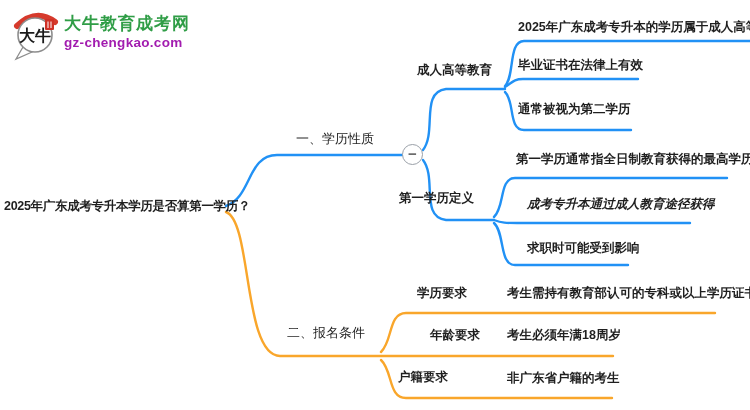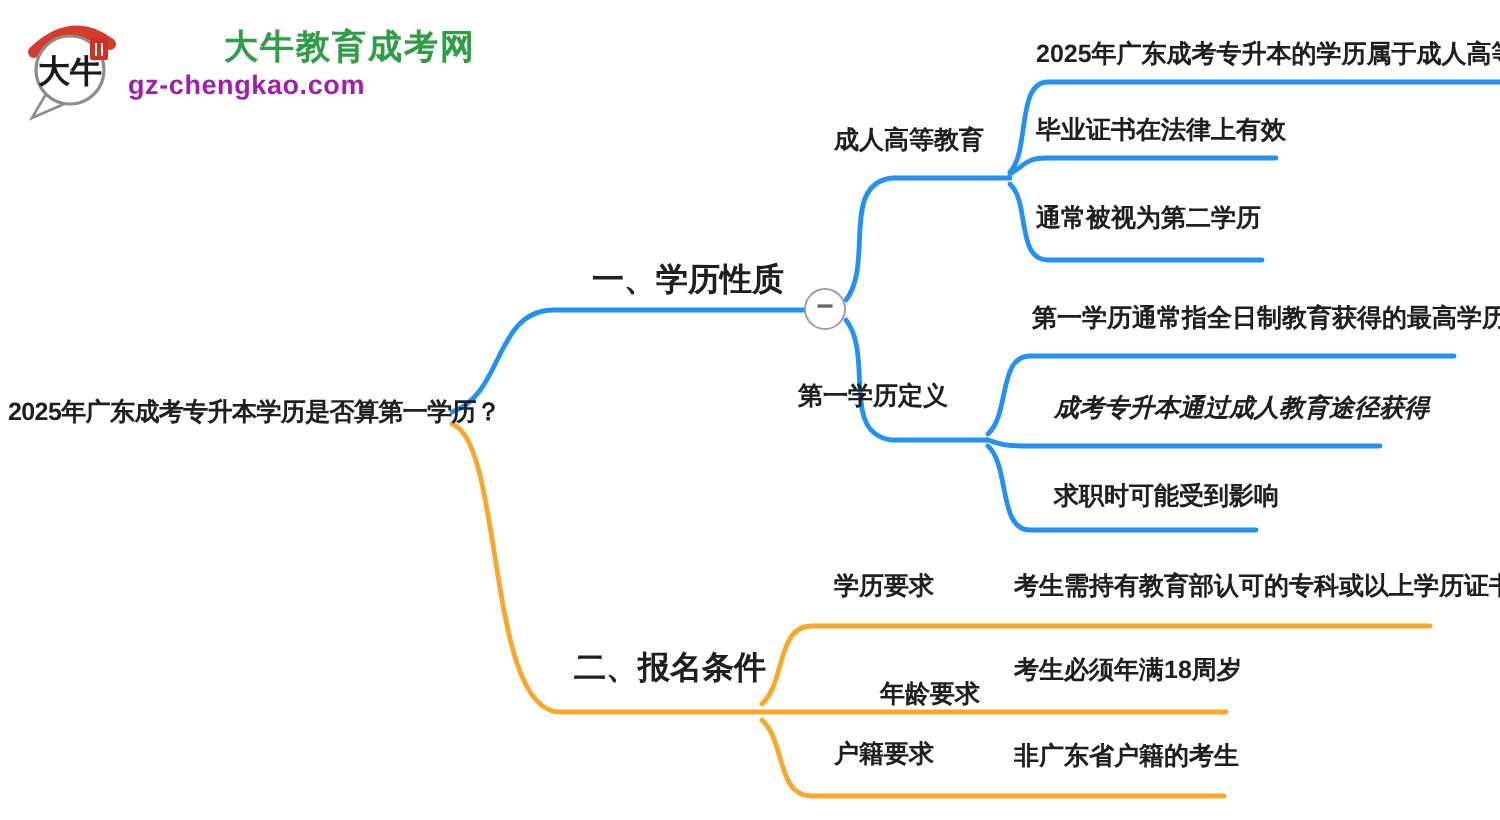--- a/index.html
+++ b/index.html
@@ -7,25 +7,25 @@
     width:750px;height:410px;position:relative;overflow:hidden;
     background:#ffffff;
     font-family:"Liberation Sans","DejaVu Sans",sans-serif;
   }
   #stage{position:absolute;inset:0;width:750px;height:410px;border-radius:12px;}
   svg.lines{position:absolute;left:0;top:0;pointer-events:none;}
   .topic{
     position:absolute;white-space:nowrap;color:#1f1f1f;
     font-weight:600;font-size:12.5px;line-height:1.25;
   }
-  .branch-label{font-size:16px;font-weight:700;}
+  .branch-label{font-size:13px;font-weight:400;}
   .root-topic{font-size:12.5px;font-weight:700;letter-spacing:-0.3px;}
   .brand-title{
     position:absolute;left:64px;top:12px;
-    font-size:17px;font-weight:700;letter-spacing:1px;margin-left:48px;
+    font-size:17px;font-weight:700;letter-spacing:1px;
   }
   .brand-domain{
     position:absolute;left:64px;top:35px;
     font-size:13.5px;font-weight:700;letter-spacing:0.3px;
   }
   .collapse-btn{
     position:absolute;left:402px;top:144px;width:21px;height:21px;
     border:1.5px solid #9aa0a8;border-radius:50%;background:#ffffff;
     color:#666;font-size:15px;font-weight:700;text-align:center;
     line-height:18px;box-sizing:border-box;cursor:pointer;z-index:3;
@@ -81,18 +81,18 @@
   <div class="topic" style="left:518px;top:58px;">毕业证书在法律上有效</div>
   <div class="topic" style="left:518px;top:102px;">通常被视为第二学历</div>
   <div class="topic" style="left:399px;top:192px;font-family:Liberation Mono, monospace;">第一学历定义</div>
   <div class="topic" style="left:516px;top:152px;">第一学历通常指全日制教育获得的最高学历</div>
   <div class="topic" style="left:527px;top:197px;font-style:italic;">成考专升本通过成人教育途径获得</div>
   <div class="topic branch-label" style="left:287px;top:325px;">二、报名条件</div>
 
   <div class="topic" style="left:527px;top:241px;">求职时可能受到影响</div>
   <div class="topic" style="left:417px;top:286px;">学历要求</div>
   <div class="topic" style="left:507px;top:286px;">考生需持有教育部认可的专科或以上学历证书</div>
-  <div class="topic" style="left:440px;top:328px;margin-top:12px;">年龄要求</div>
+  <div class="topic" style="left:430px;top:328px;">年龄要求</div>
   <div class="topic" style="left:507px;top:328px;">考生必须年满18周岁</div>
-  <div class="topic" style="left:417px;top:370px;">户籍要求</div>
+  <div class="topic" style="left:398px;top:370px;">户籍要求</div>
   <div class="topic" style="left:507px;top:371px;">非广东省户籍的考生</div>
 
 </div>
 
 </body></html>

